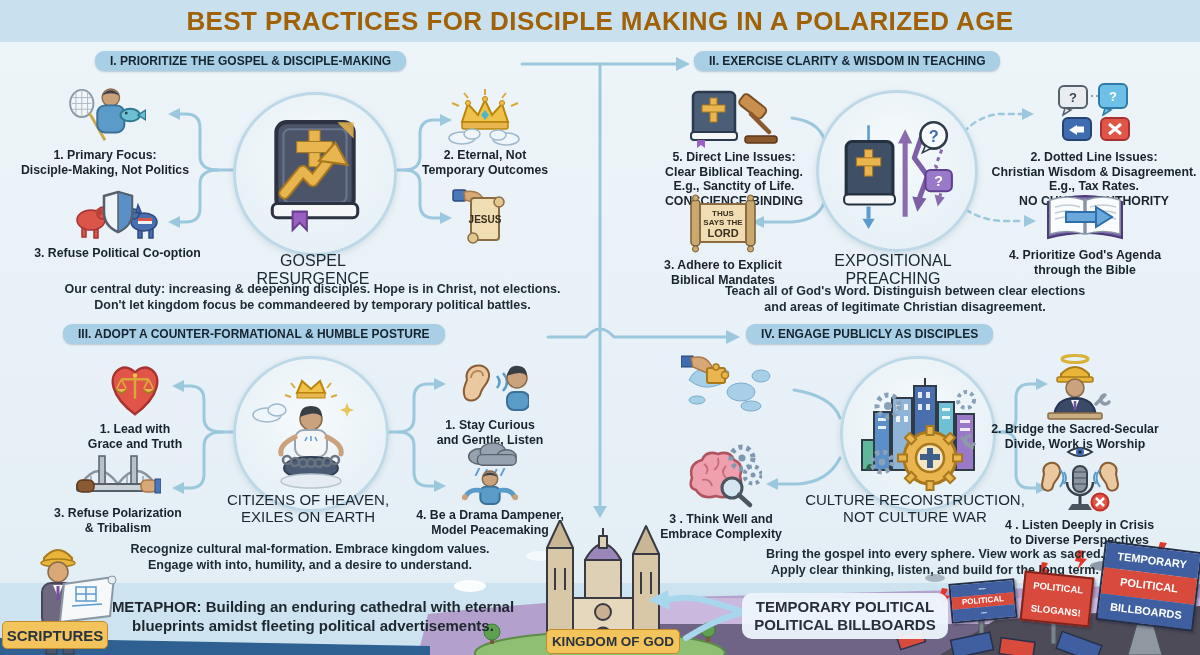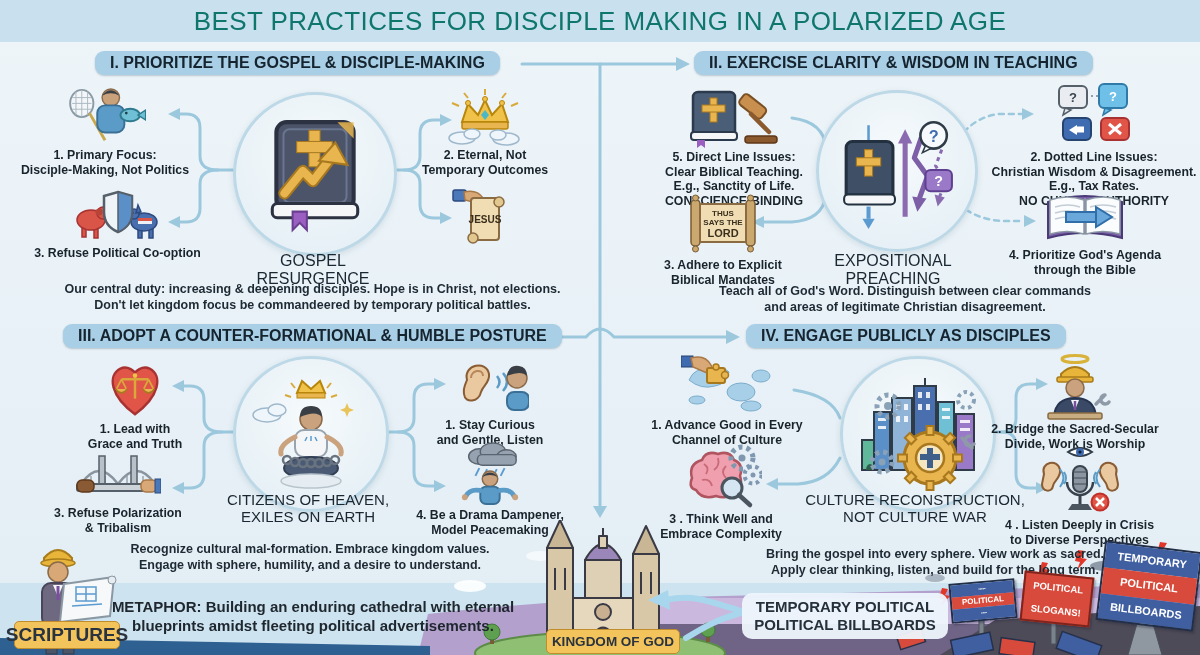--- a/index.html
+++ b/index.html
@@ -1,22 +1,22 @@
 <!DOCTYPE html>
 <html><head>
 <meta charset="utf-8">
 <style>
   html,body{margin:0;padding:0;background:#dfe9f0;font-family:"Liberation Sans",sans-serif;}
   .canvas{position:relative;width:1200px;height:655px;overflow:hidden;
     background:linear-gradient(180deg,#eef5f9 0%,#e8f1f7 55%,#e2edf4 100%);}
   .title-bar{position:absolute;left:0;top:0;width:1200px;height:42px;background:#c9e1ef;
     display:flex;align-items:center;justify-content:center;z-index:3;}
-  .title-bar h1{margin:4px;font-size:26px;font-weight:normal;color:#0f766e;letter-spacing:.4px;}
+  .title-bar h1{margin:4px;font-size:26px;font-weight:bold;color:#a16207;letter-spacing:.4px;}
   .pill{position:absolute;background:#a9cfe6;border-radius:9px;padding:3px 15px;font-weight:bold;
-    font-size:16px;color:#15242f;white-space:nowrap;box-shadow:0 1px 2px rgba(60,90,110,.3);z-index:3;}
+    font-size:12px;color:#15242f;white-space:nowrap;box-shadow:0 1px 2px rgba(60,90,110,.3);z-index:3;}
   .item{position:absolute;display:flex;flex-direction:column;align-items:center;gap:2px;z-index:3;}
   .cap{font-size:12.3px;font-weight:bold;color:#18232b;text-align:center;line-height:1.18;white-space:pre-line;}
   .hub{position:absolute;border-radius:50%;
     background:radial-gradient(circle at 50% 38%,#f6fafc,#e1edf4);
     border:3px solid #bdd8e6;display:flex;align-items:center;justify-content:center;
     box-shadow:0 2px 6px rgba(90,120,140,.18);z-index:2;}
   .hub-label{position:absolute;font-weight:normal;text-align:center;color:#1a2630;line-height:1.12;
     white-space:pre-line;font-size:15.5px;z-index:3;}
   .summary{position:absolute;font-size:12.5px;font-weight:bold;color:#1d2a33;text-align:center;
     line-height:1.28;white-space:pre-line;z-index:3;}
@@ -378,21 +378,21 @@
         <path d="M48 19 Q61 15 74 19 M48 25 Q61 21 74 25 M48 31 Q61 27 74 31"></path>
       </g>
       <line x1="43" y1="10" x2="43" y2="46" stroke="#8a98a4" stroke-width="1.5"></line>
       <rect x="24" y="24" width="30" height="10" fill="#6aa8dc" stroke="#2f6ea8" stroke-width="2"></rect>
       <polygon points="54,19 70,29 54,39" fill="#6aa8dc" stroke="#2f6ea8" stroke-width="2"></polygon>
     </svg>
     <div class="cap">4. Prioritize God's Agenda
 through the Bible</div>
   </div>
 
-  <div class="summary" style="left:655px;top:283px;width:500px">Teach all of God's Word. Distinguish between clear commands
+  <div class="summary" style="left:655px;top:283px;width:500px">Teach all of God's Word. Distinguish between clear elections
 and areas of legitimate Christian disagreement.</div>
 
   <div class="hub" style="left:233px;top:356px;width:150px;height:150px">
     <svg width="128" height="118" viewBox="0 0 128 118">
       <g stroke="#d9a93a" stroke-width="2">
           <line x1="44" y1="8" x2="48" y2="13"></line>
           <line x1="84" y1="8" x2="80" y2="13"></line>
           <line x1="38" y1="20" x2="44" y2="22"></line>
           <line x1="90" y1="20" x2="84" y2="22"></line>
         </g>
@@ -497,21 +497,21 @@
       <path d="M27 50 Q16 48 12 56" stroke="#5b9bc8" stroke-width="5" fill="none" stroke-linecap="round"></path>
       <path d="M47 50 Q58 48 62 56" stroke="#5b9bc8" stroke-width="5" fill="none" stroke-linecap="round"></path>
       <circle cx="11" cy="57" r="3" fill="#caa27e"></circle>
         <circle cx="63" cy="57" r="3" fill="#caa27e"></circle>
     </svg>
     <div class="cap">4. Be a Drama Dampener,
 Model Peacemaking</div>
   </div>
 
   <div class="summary" style="left:90px;top:541px;width:440px">Recognize cultural mal-formation. Embrace kingdom values.
-Engage with sphere, humility, and a desire to understand.</div>
+Engage with into, humility, and a desire to understand.</div>
 
   <div class="hub" style="left:840px;top:356px;width:150px;height:150px">
     <svg width="120" height="116" viewBox="0 0 120 116">
       <g stroke="#2f3b46" stroke-width="2">
         <rect x="4" y="64" width="14" height="30" fill="#5fb89a"></rect>
         <rect x="16" y="36" width="16" height="58" fill="#5b8fc8"></rect>
         <rect x="34" y="22" width="20" height="72" fill="#8fb4d8"></rect>
         <line x1="67" y1="10" x2="67" y2="2"></line>
         <rect x="56" y="10" width="22" height="84" fill="#4a6fae"></rect>
         <rect x="80" y="26" width="16" height="68" fill="#6fc0d4"></rect>
@@ -567,22 +567,20 @@
           <ellipse cx="80" cy="22" rx="9" ry="6"></ellipse>
         <ellipse cx="70" cy="52" rx="10" ry="5"></ellipse>
           <ellipse cx="16" cy="46" rx="8" ry="4"></ellipse>
       </g>
       <rect x="0" y="2" width="12" height="11" fill="#3f6bb0" stroke="#24436e"></rect>
       <path d="M10 4 Q24 0 30 11 Q33 17 26 19 L12 13 Z" fill="#d9a877" stroke="#a87848" stroke-width="1.5"></path>
       <rect x="26" y="14" width="18" height="15" rx="2" fill="#e8b54e" stroke="#a8781f" stroke-width="2"></rect>
       <circle cx="44" cy="21" r="3.5" fill="#e8b54e" stroke="#a8781f" stroke-width="1.5"></circle>
       <circle cx="35" cy="13" r="3" fill="#e8b54e" stroke="#a8781f" stroke-width="1.5"></circle>
     </svg>
-    <div class="cap">1. Advance Good in Every
-Channel of Culture</div>
   </div>
 
   <div class="item" style="left:975px;top:354px;width:200px">
     <svg width="82" height="66" viewBox="0 0 82 66">
       <ellipse cx="41" cy="5" rx="13" ry="3.5" fill="none" stroke="#d9b23a" stroke-width="3"></ellipse>
       <path d="M27 20 Q41 6 55 20 L55 24 H27 Z" fill="#e8b53a" stroke="#a87c1a" stroke-width="2"></path>
       <rect x="23" y="23" width="36" height="5" rx="2" fill="#e8b53a" stroke="#a87c1a" stroke-width="1.5"></rect>
       <circle cx="41" cy="34" r="9" fill="#caa27e" stroke="#8a6a4a" stroke-width="1.5"></circle>
       <path d="M20 62 Q22 44 41 44 Q60 44 62 62 Z" fill="#3a4a66" stroke="#273550" stroke-width="2"></path>
       <polygon points="37,46 45,46 41,56" fill="#f4f6f8"></polygon>
@@ -634,21 +632,21 @@
     </svg>
     <div class="cap">4 . Listen Deeply in Crisis
 to Diverse Perspectives</div>
   </div>
 
   <div class="summary" style="left:695px;top:546px;width:480px">Bring the gospel into every sphere. View work as sacred.
 Apply clear thinking, listen, and build for the long term.</div>
 
   <div class="metaphor">METAPHOR: Building an enduring cathedral with eternal
 blueprints amidst fleeting political advertisements.</div>
-  <div class="badge" style="left:14px;top:621px;width:104px;height:26px;font-size:19px">SCRIPTURES</div>
+  <div class="badge" style="left:2px;top:621px;width:104px;height:26px;font-size:15px">SCRIPTURES</div>
   <div class="badge" style="left:546px;top:629px;width:132px;height:23px;font-size:13.5px">KINGDOM OF GOD</div>
   <div class="roadlabel">TEMPORARY POLITICAL
 POLITICAL BILLBOARDS</div>
 
   <div class="bb" style="left:950px;top:581px;width:62px;height:36px;transform:rotate(-5deg)">
     <div class="row" style="background:#3f5fa0;font-size:4px">▪▪▪▪▪</div>
     <div class="row" style="background:#d84a3b;font-size:8px">POLITICAL</div>
     <div class="row" style="background:#3f5fa0;font-size:4px">▪▪▪▪</div>
   </div>
 

